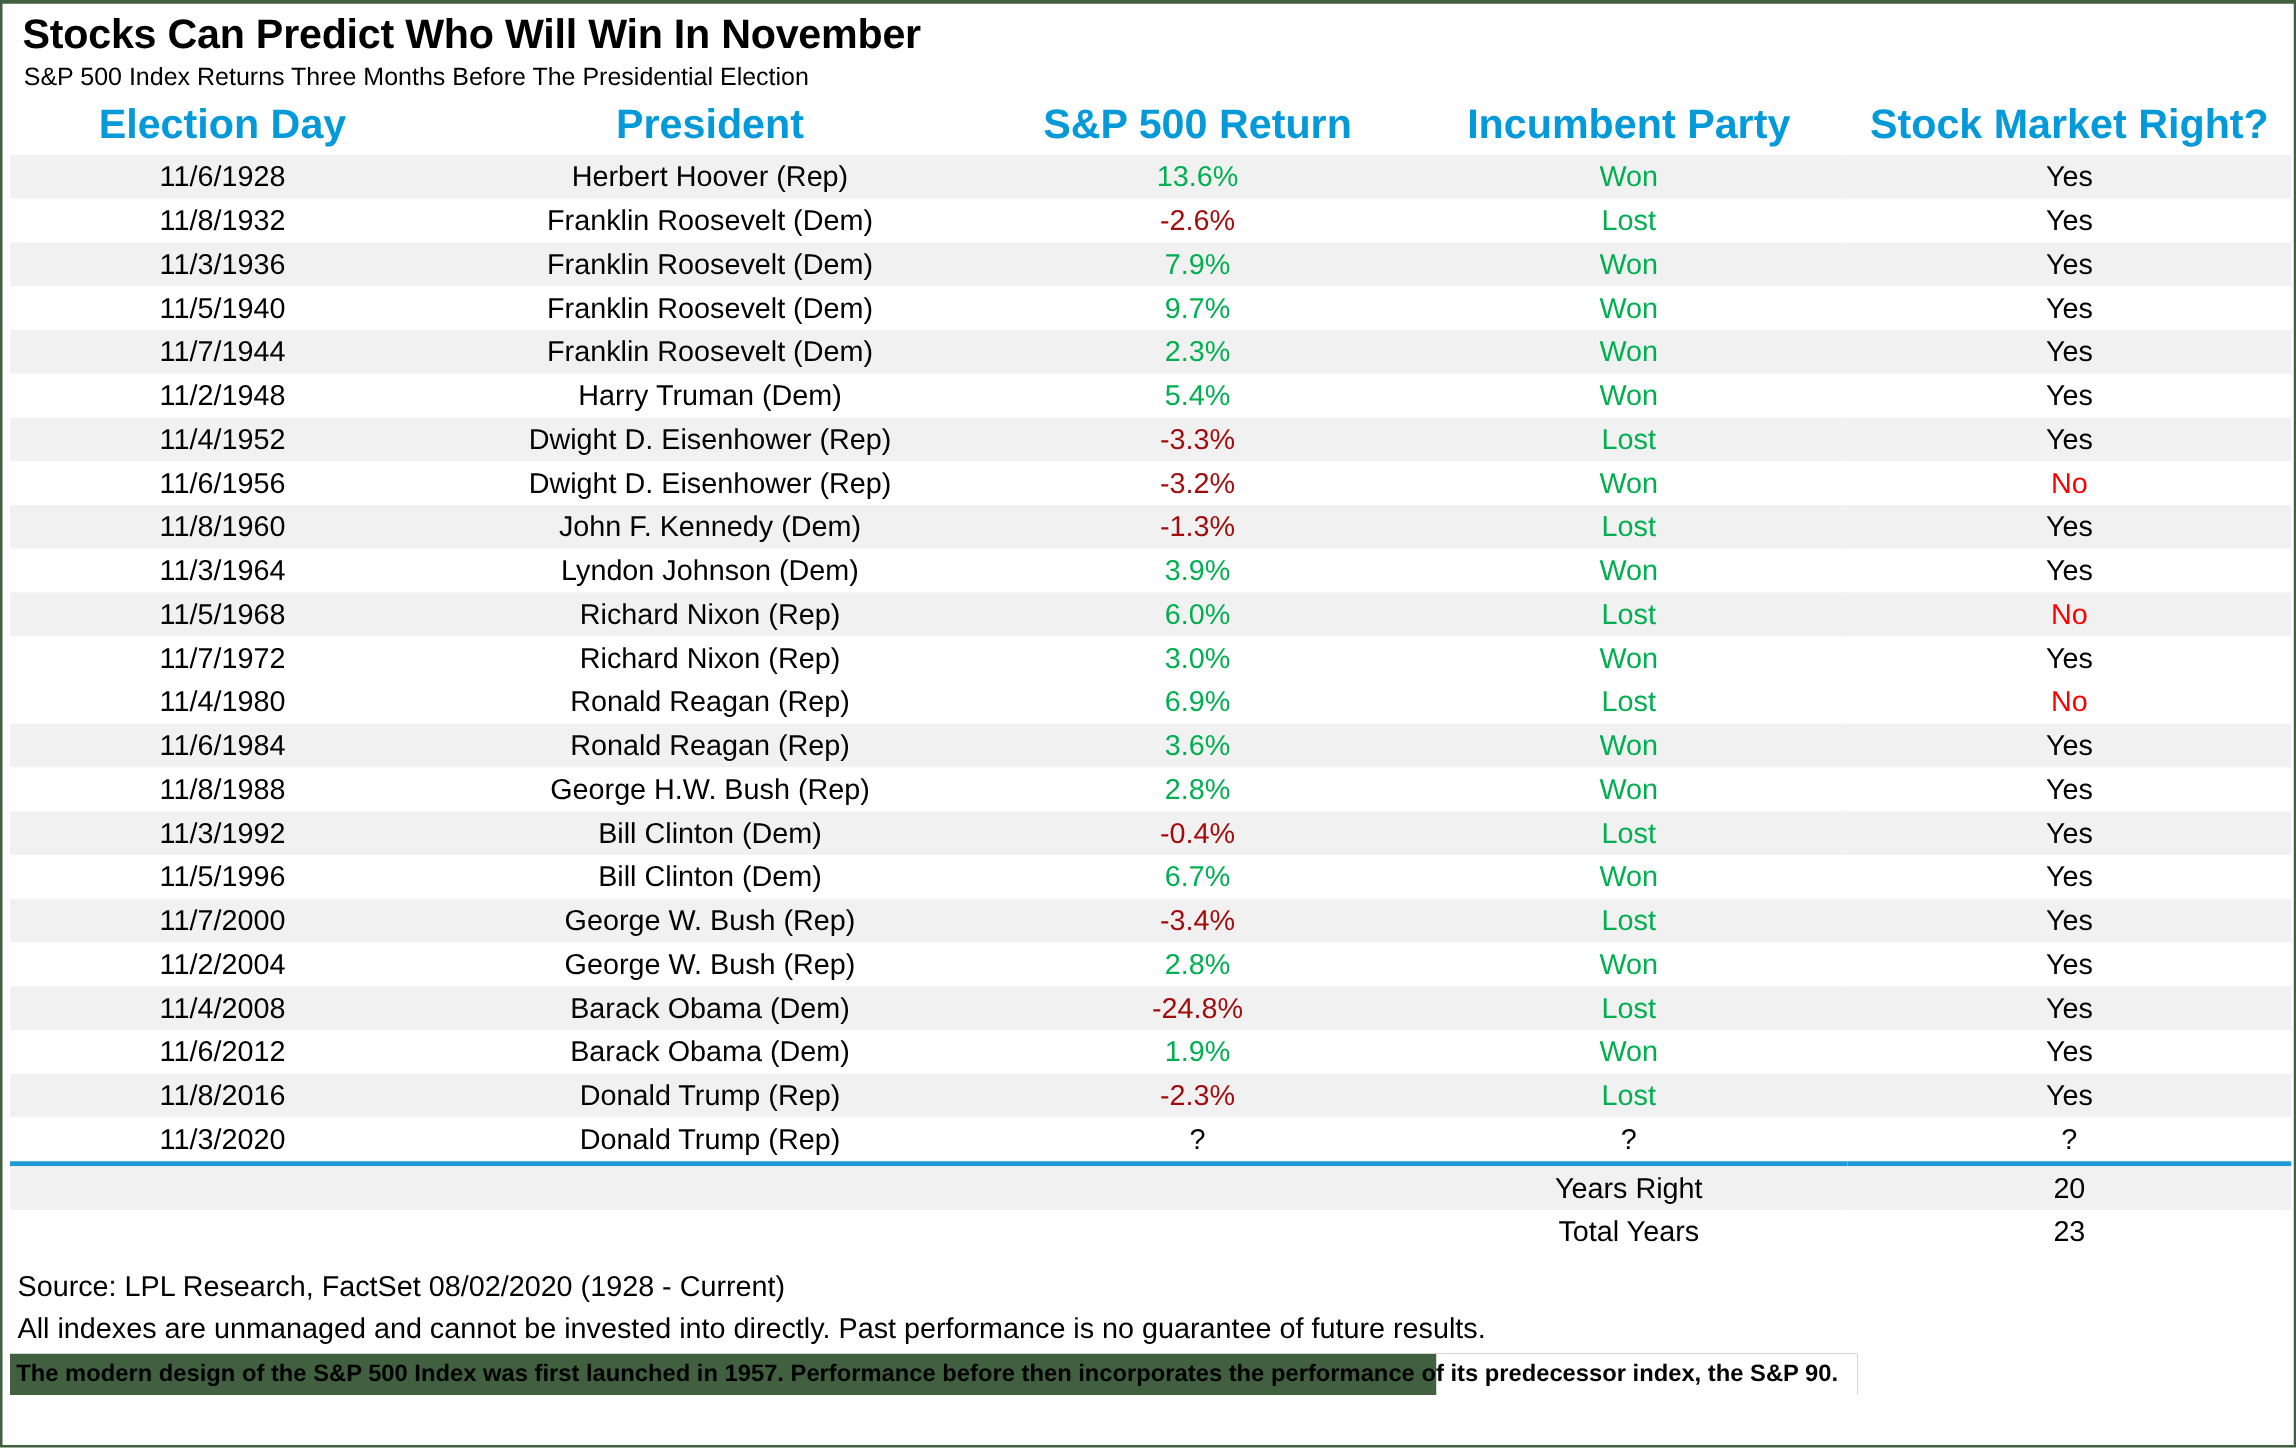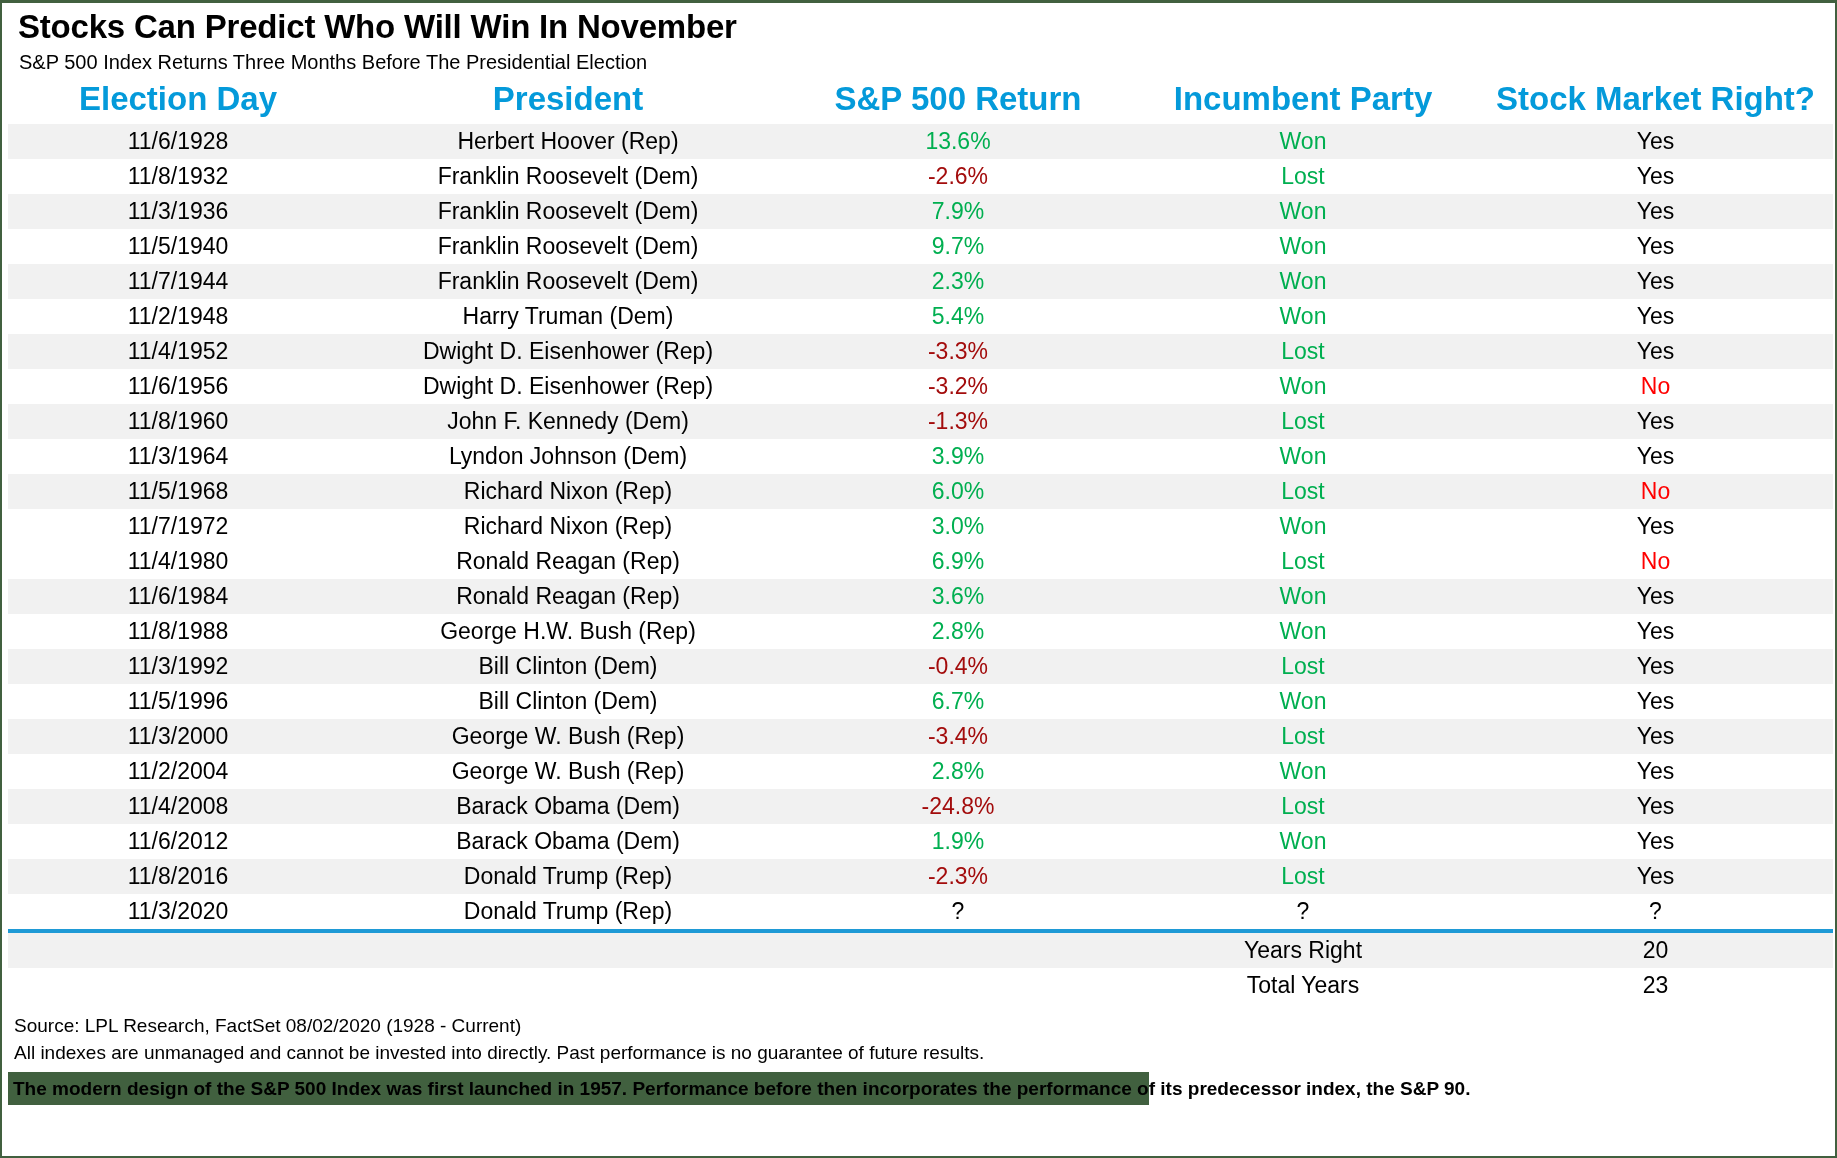--- a/index.html
+++ b/index.html
@@ -118,21 +118,21 @@
   }
   table.summary tr.odd td { background: #f1f1f1; }
   table.summary tr.even td { background: #ffffff; }
 
   
   .footer {
     margin-top: 10px;
     padding-left: 6px;
   }
   .footer .src-line {
-    font-size: 19px;
+    font-size: 23px;
     line-height: 1.42;
     white-space: nowrap;
     color: #000000;
   }
   .greenband {
     position: relative;
     margin-top: 5px;
     background: #41603f;
     height: 33px;
     width: 1478px;
@@ -298,21 +298,21 @@
             <td class="yes">Yes</td>
           </tr>
           <tr class="even">
             <td>11/5/1996</td>
             <td>Bill Clinton (Dem)</td>
             <td class="pos">6.7%</td>
             <td class="won">Won</td>
             <td class="yes">Yes</td>
           </tr>
           <tr class="odd">
-            <td>11/3/2000</td>
+            <td>11/7/2000</td>
             <td>George W. Bush (Rep)</td>
             <td class="neg">-3.4%</td>
             <td class="lost">Lost</td>
             <td class="yes">Yes</td>
           </tr>
           <tr class="even">
             <td>11/2/2004</td>
             <td>George W. Bush (Rep)</td>
             <td class="pos">2.8%</td>
             <td class="won">Won</td>

